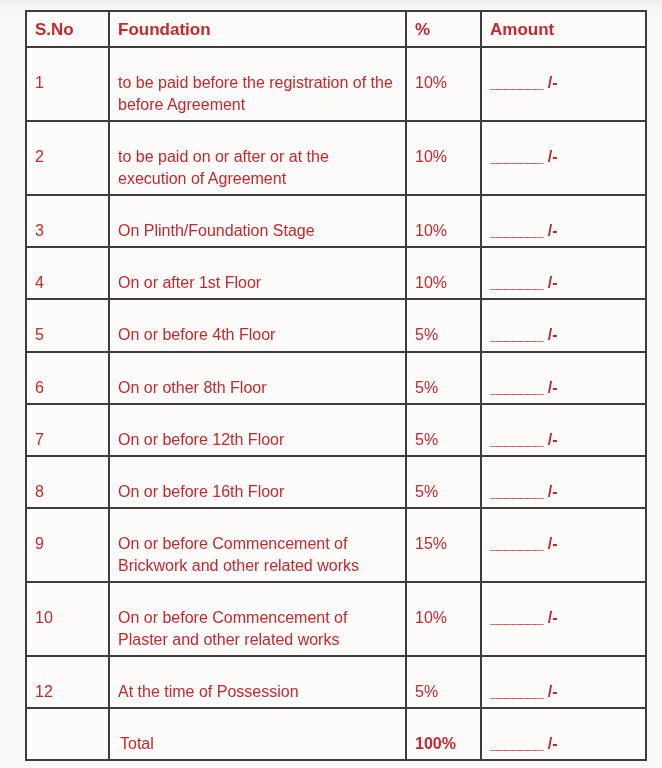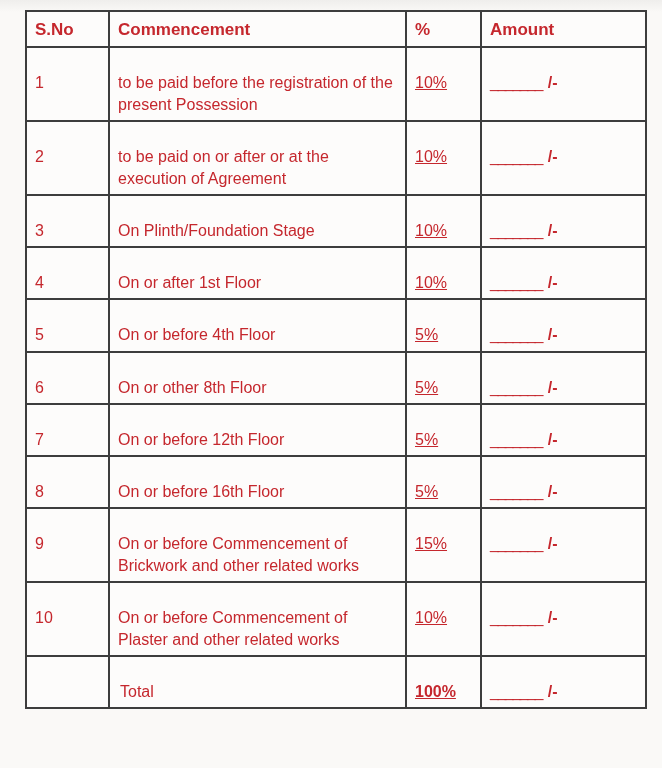--- a/index.html
+++ b/index.html
@@ -48,55 +48,55 @@
   td.part-cell  {
     padding-left: 26px;
     padding-right: 12px;
     text-align: justify;
     text-align-last: left;
   }
   td.part-cell.total-part {
     padding-left: 10px;
     text-align: left;
   }
-  td.pct-cell   { padding-left: 10px; text-decoration: underline; }
+  td.pct-cell   { padding-left: 10px; }
   td.pct-cell.bold { font-weight: bold; }
   td.amt-cell   { padding-left: 10px; white-space: nowrap; }
 
   .amt-blank {
     letter-spacing: -1.5px;
-    font-weight: normal;
+    font-weight: bold;
   }
   .amt-suffix {
     margin-left: 6px;
     font-weight: bold;
   }
 </style>
 </head>
 <body>
 
 <div class="page">
   <table class="schedule">
     <colgroup>
       <col class="col-sno">
         <col class="col-part">
         <col class="col-pct">
         <col class="col-amt">
     </colgroup>
     <tbody>
       <tr style="height:36px;">
         <th class="sno-head">S.No</th>
-        <th>Commencement</th>
+        <th>Foundation</th>
         <th>%</th>
         <th>Amount</th>
       </tr>
 
       <tr style="height:72px;">
         <td class="sno-cell">1</td>
-        <td class="part-cell">to be paid before the registration of the present Possession</td>
+        <td class="part-cell">to be paid before the registration of the before Agreement</td>
         <td class="pct-cell">10%</td>
         <td class="amt-cell"><span class="amt-blank">_______</span><span class="amt-suffix">/-</span></td>
       </tr>
 
       <tr style="height:45px;">
         <td class="sno-cell">2</td>
         <td class="part-cell">to be paid on or  after or at the execution of Agreement</td>
         <td class="pct-cell">10%</td>
         <td class="amt-cell"><span class="amt-blank">_______</span><span class="amt-suffix">/-</span></td>
       </tr>
@@ -151,20 +151,26 @@
       </tr>
 
       <tr style="height:73px;">
         <td class="sno-cell">10</td>
         <td class="part-cell">On or before Commencement of Plaster and other related works</td>
         <td class="pct-cell">10%</td>
         <td class="amt-cell"><span class="amt-blank">_______</span><span class="amt-suffix">/-</span></td>
       </tr>
 
 
+      <tr style="height:52px;">
+        <td class="sno-cell">12</td>
+        <td class="part-cell">At the time of Possession</td>
+        <td class="pct-cell">5%</td>
+        <td class="amt-cell"><span class="amt-blank">_______</span><span class="amt-suffix">/-</span></td>
+      </tr>
 
       <tr style="height:45px;">
         <td class="sno-cell"></td>
         <td class="part-cell total-part">Total</td>
         <td class="pct-cell bold">100%</td>
         <td class="amt-cell"><span class="amt-blank">_______</span><span class="amt-suffix">/-</span></td>
       </tr>
     </tbody>
   </table>
 </div>

